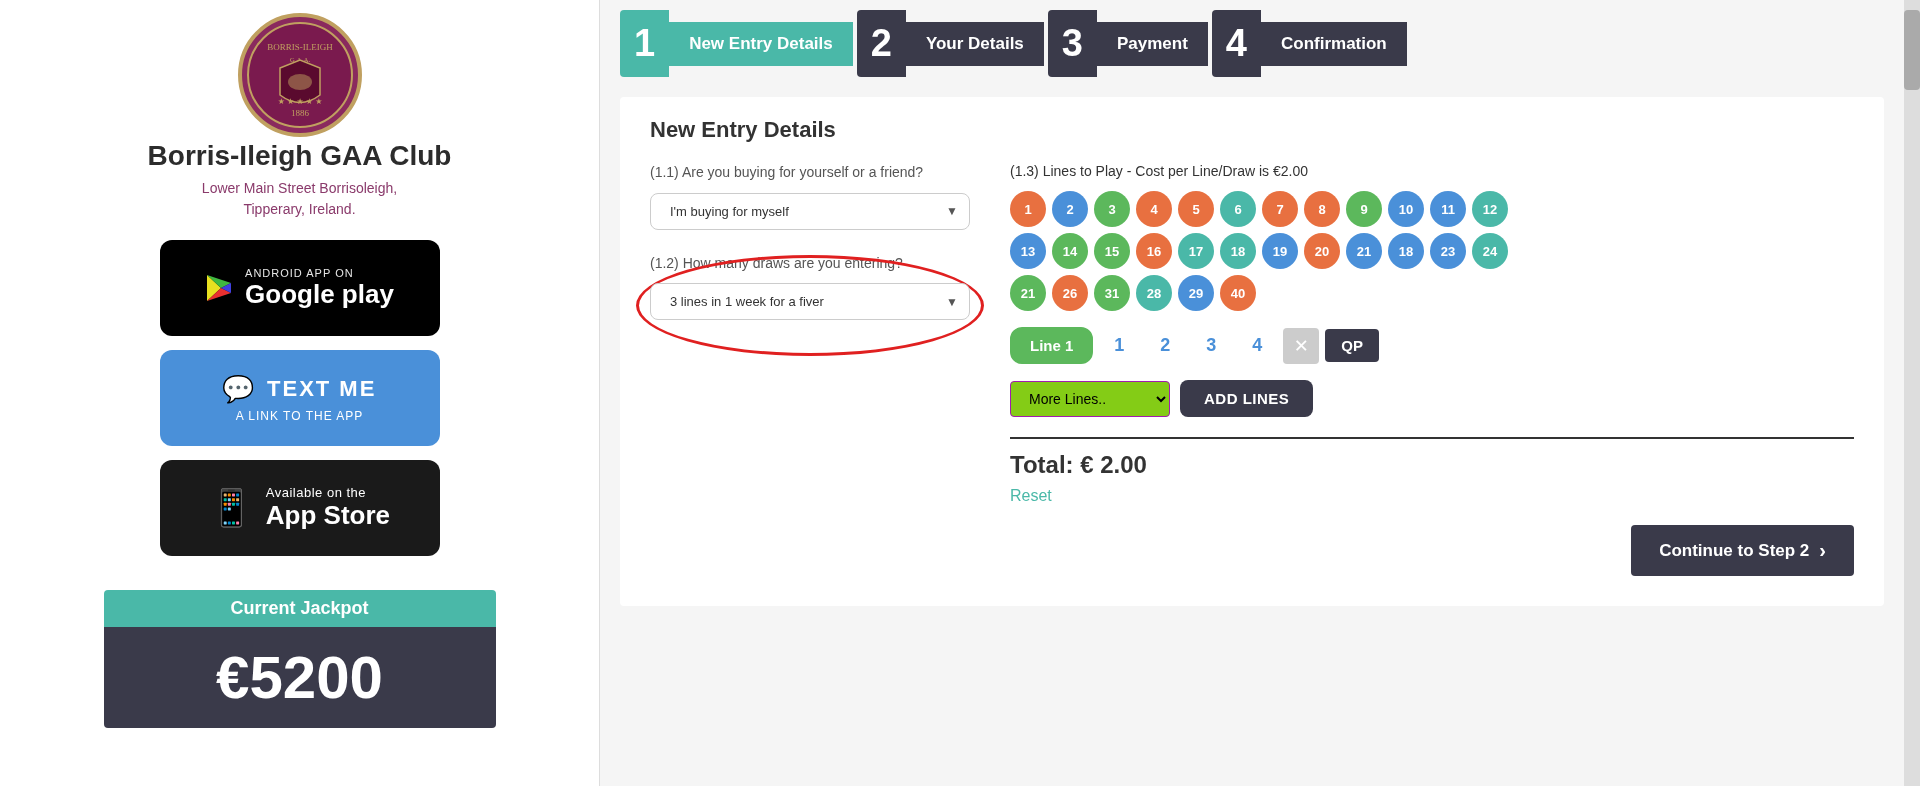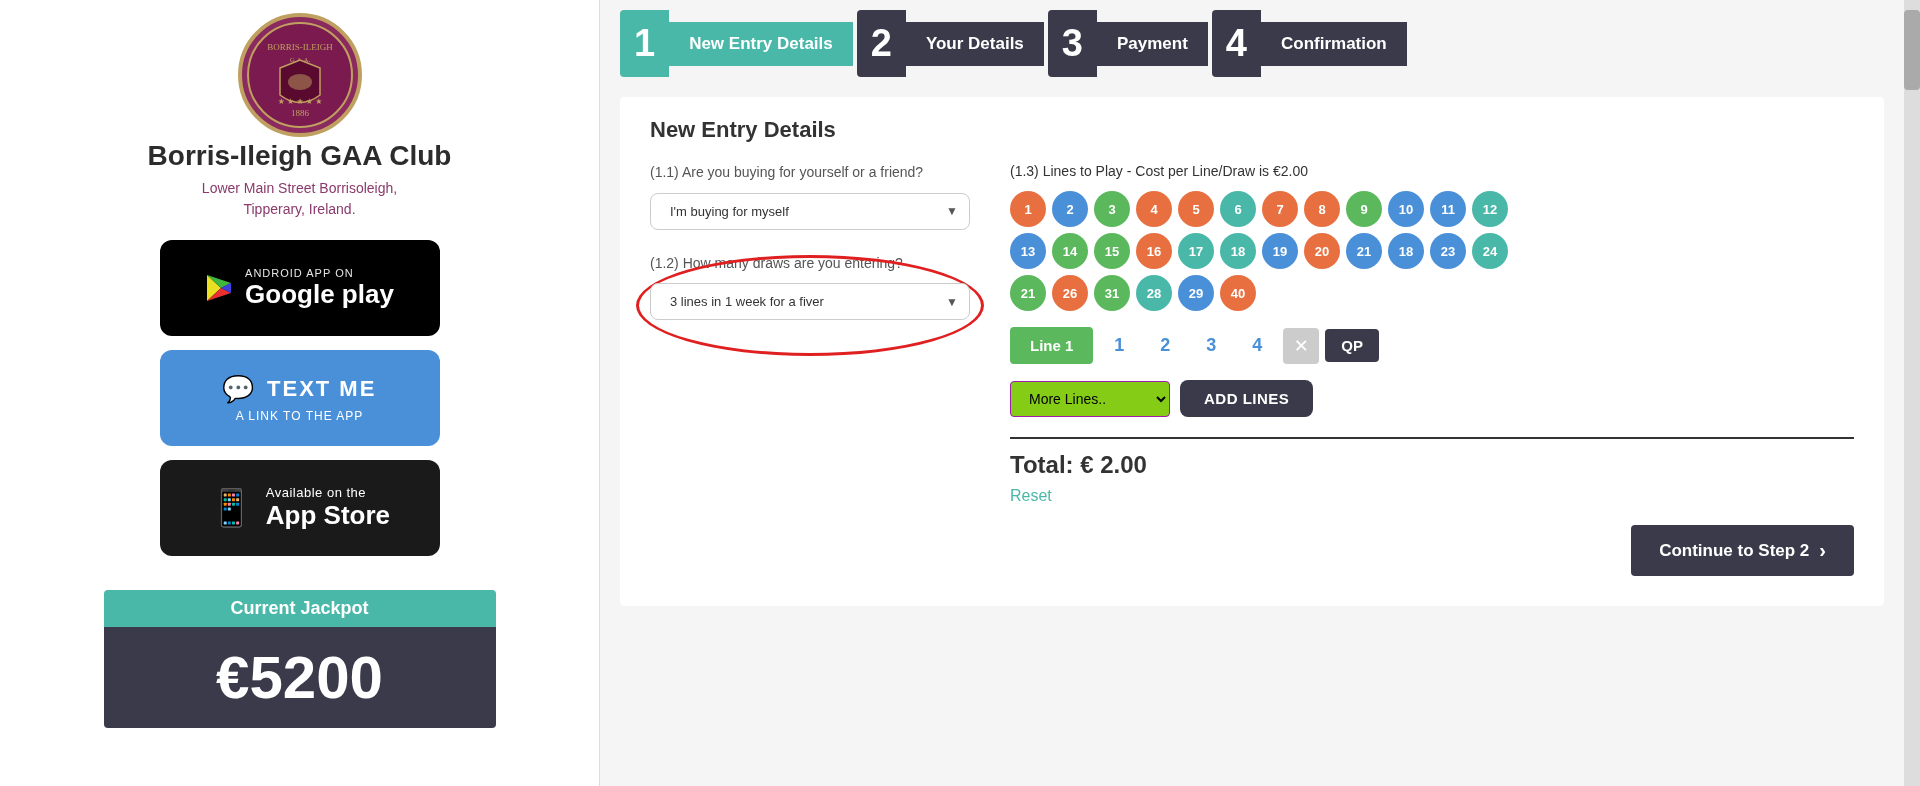--- a/index.html
+++ b/index.html
@@ -277,21 +277,21 @@
     
     .line-controls {
       display: flex;
       align-items: center;
       gap: 6px;
       margin-bottom: 16px;
     }
     .line-tab {
       padding: 8px 18px;
       border: 2px solid #5cb85c;
-      border-radius: 4px;
+      border-radius: 12px;
       background: #fff;
       cursor: pointer;
       font-size: 15px;
       font-weight: bold;
       color: #5cb85c;
     }
     .line-tab.active {
       background: #5cb85c;
       color: #fff;
     }

